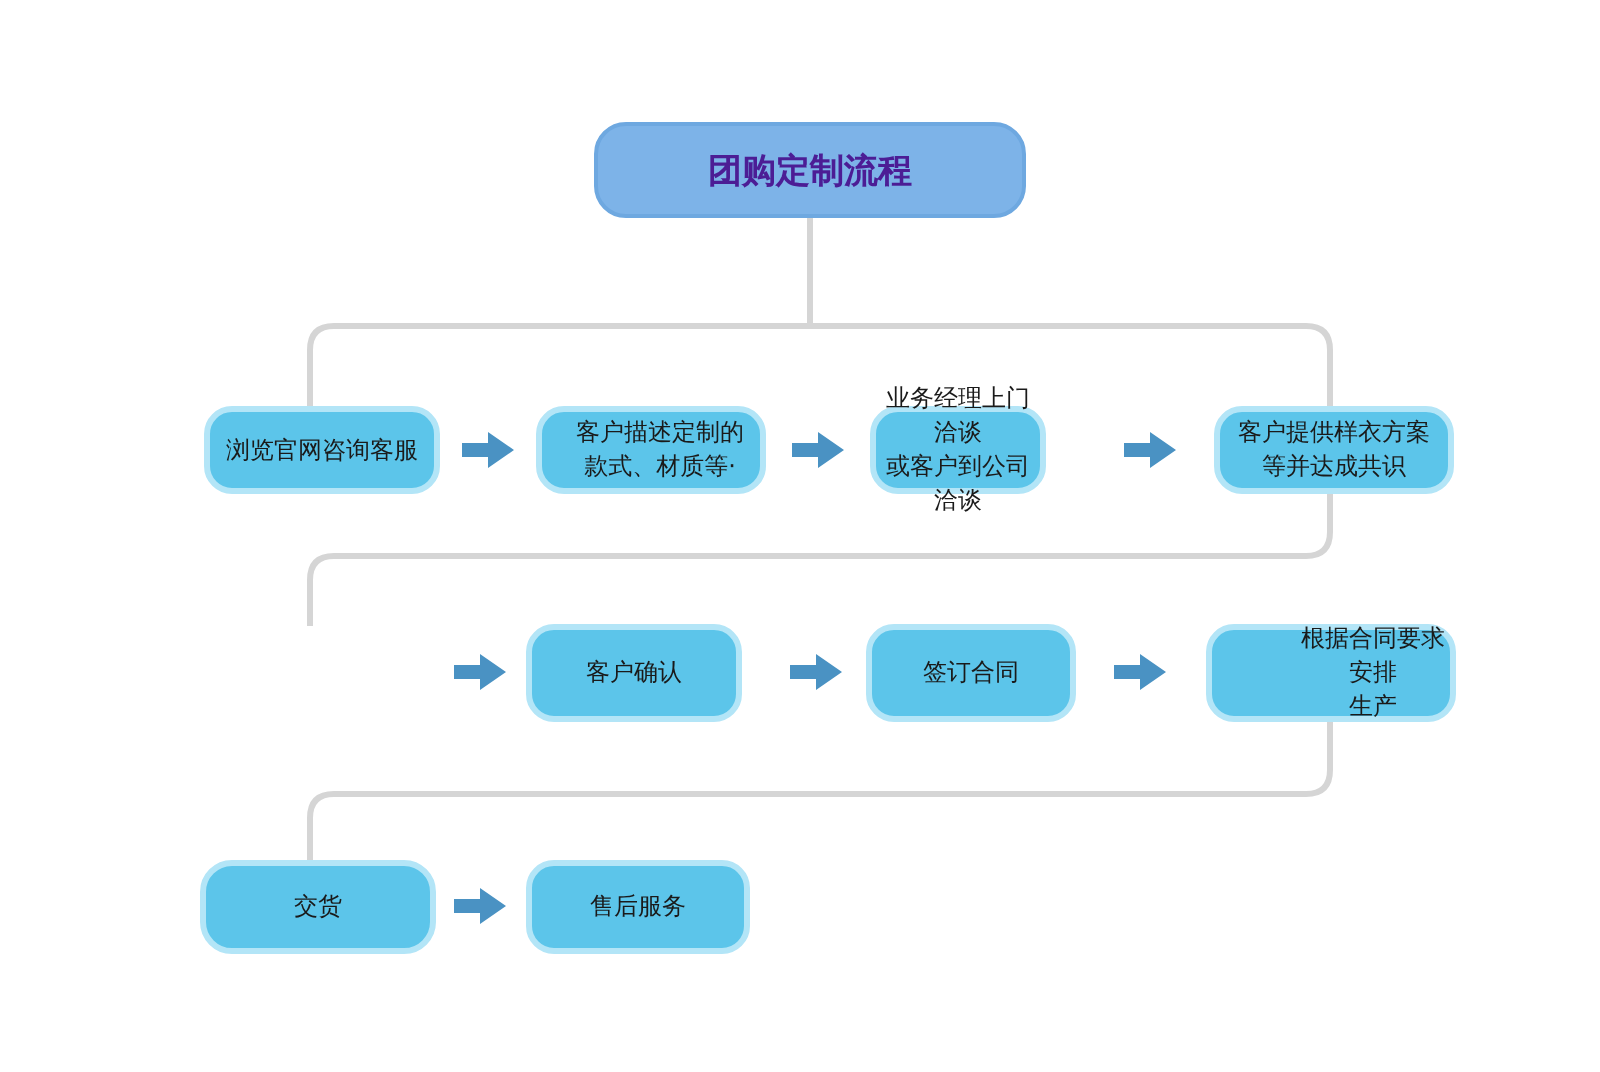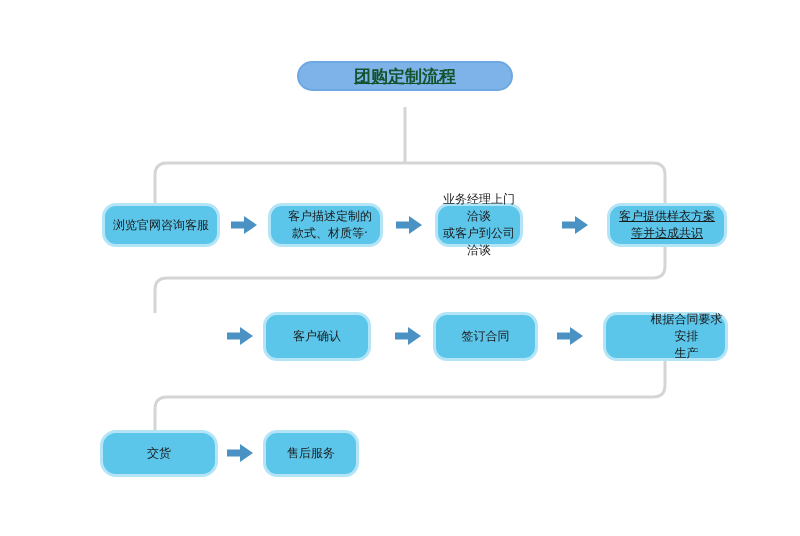--- a/index.html
+++ b/index.html
@@ -21,33 +21,32 @@
     font-family: "DejaVu Sans", "Liberation Sans", sans-serif;
   }
   #connector-svg {
     position: absolute;
     left: 0; top: 0;
     z-index: 0;
   }
   .title-box {
     position: absolute;
     left: 297px; top: 61px;
-    width: 216px; height: 30px;
+    width: 216px; height: 48px;
     background: var(--title-box-fill);
     border: 2px solid var(--title-box-border);
     border-radius: 16px;
     box-sizing: border-box;
     display: flex;
     align-items: center;
     justify-content: center;
     font-size: 17px;
     font-weight: bold;
-    color: #14532d;
+    color: #4c1d95;
     z-index: 2;
-    text-decoration: underline;
   }
   .step {
     position: absolute;
     background: var(--step-box-fill);
     border: 3px solid var(--step-box-border);
     border-radius: 14px;
     box-sizing: border-box;
     display: flex;
     align-items: center;
     justify-content: center;
@@ -63,31 +62,31 @@
     position: absolute;
     width: 26px; height: 18px;
     z-index: 2;
     display: block;
   }
   
   .r1 { top: 203px; height: 44px; }
   .r1b1 { left: 102px; width: 118px; }
   .r1b2 { left: 268px; width: 115px; padding-left: 11px; }
   .r1b3 { left: 435px; width: 88px; }
-  .r1b4 { left: 607px; width: 120px; text-decoration: underline; }
+  .r1b4 { left: 607px; width: 120px; }
   
   .r2 { top: 312px; height: 49px; }
   .r2b1 { left: 100px; width: 118px; }
   .r2b2 { left: 263px; width: 108px; }
   .r2b3 { left: 433px; width: 105px; }
   .r2b4 { left: 603px; width: 125px; padding-left: 44px; }
   
   .r3 { top: 430px; height: 47px; }
   .r3b1 { left: 100px; width: 118px; border-radius: 16px; }
-  .r3b2 { left: 263px; width: 96px; }
+  .r3b2 { left: 263px; width: 112px; }
 </style>
 </head>
 <body>
 
 <div id="canvas">
 
   <svg id="connector-svg" width="800" height="536" viewBox="0 0 800 536">
 
     <path d="M405,107 V163" fill="none" stroke="var(--connector)" stroke-width="3"></path>
 

